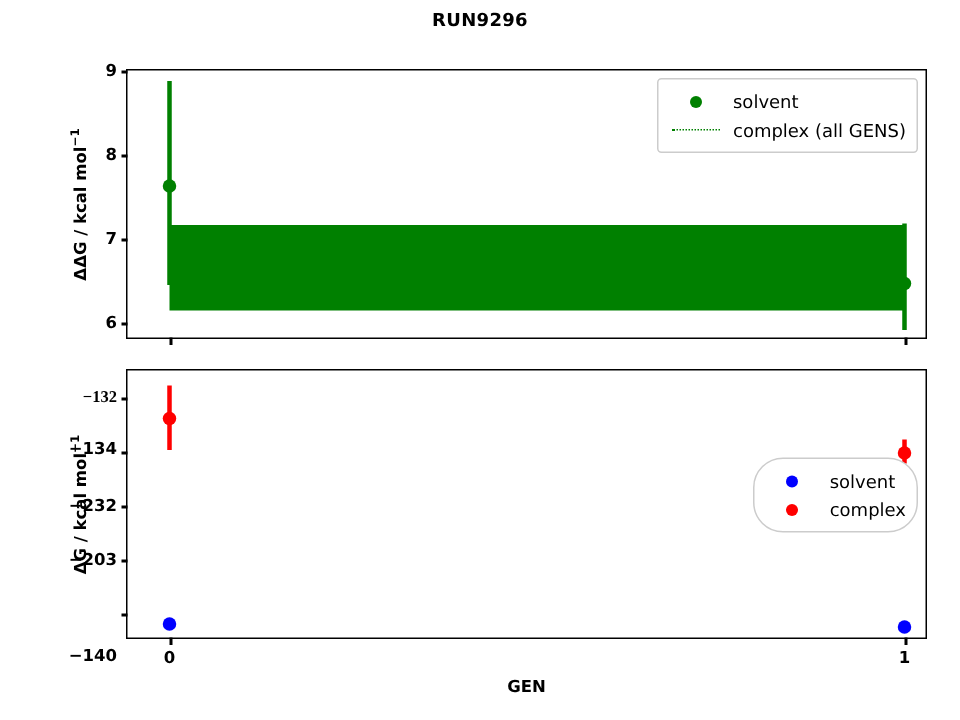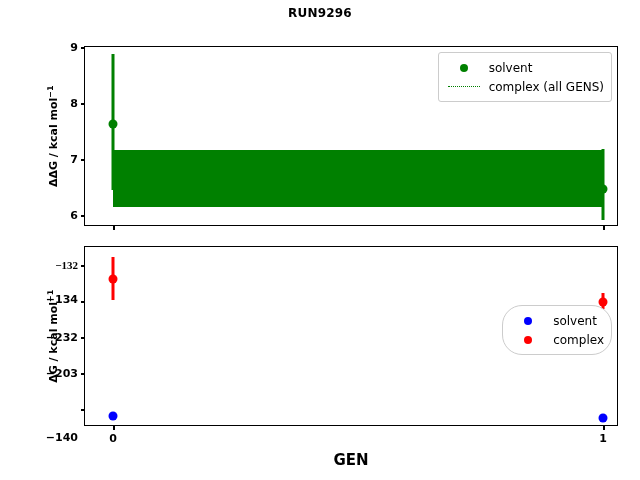--- a/index.html
+++ b/index.html
@@ -116,21 +116,21 @@
     top: 82px;
     width: 180px;
   }
   .xlabel {
     position: absolute;
     left: 0;
     top: 100%;
     margin-top: 26px;
     width: 100%;
     text-align: center;
-    font-size: 15px;
+    font-size: 11px;
     font-weight: bold;
     color: #000;
   }
   sup { font-size: 0.72em; vertical-align: super; }
   
   .errbar {
     position: absolute;
     width: 3px;
     transform: translateX(-50%);
   }

